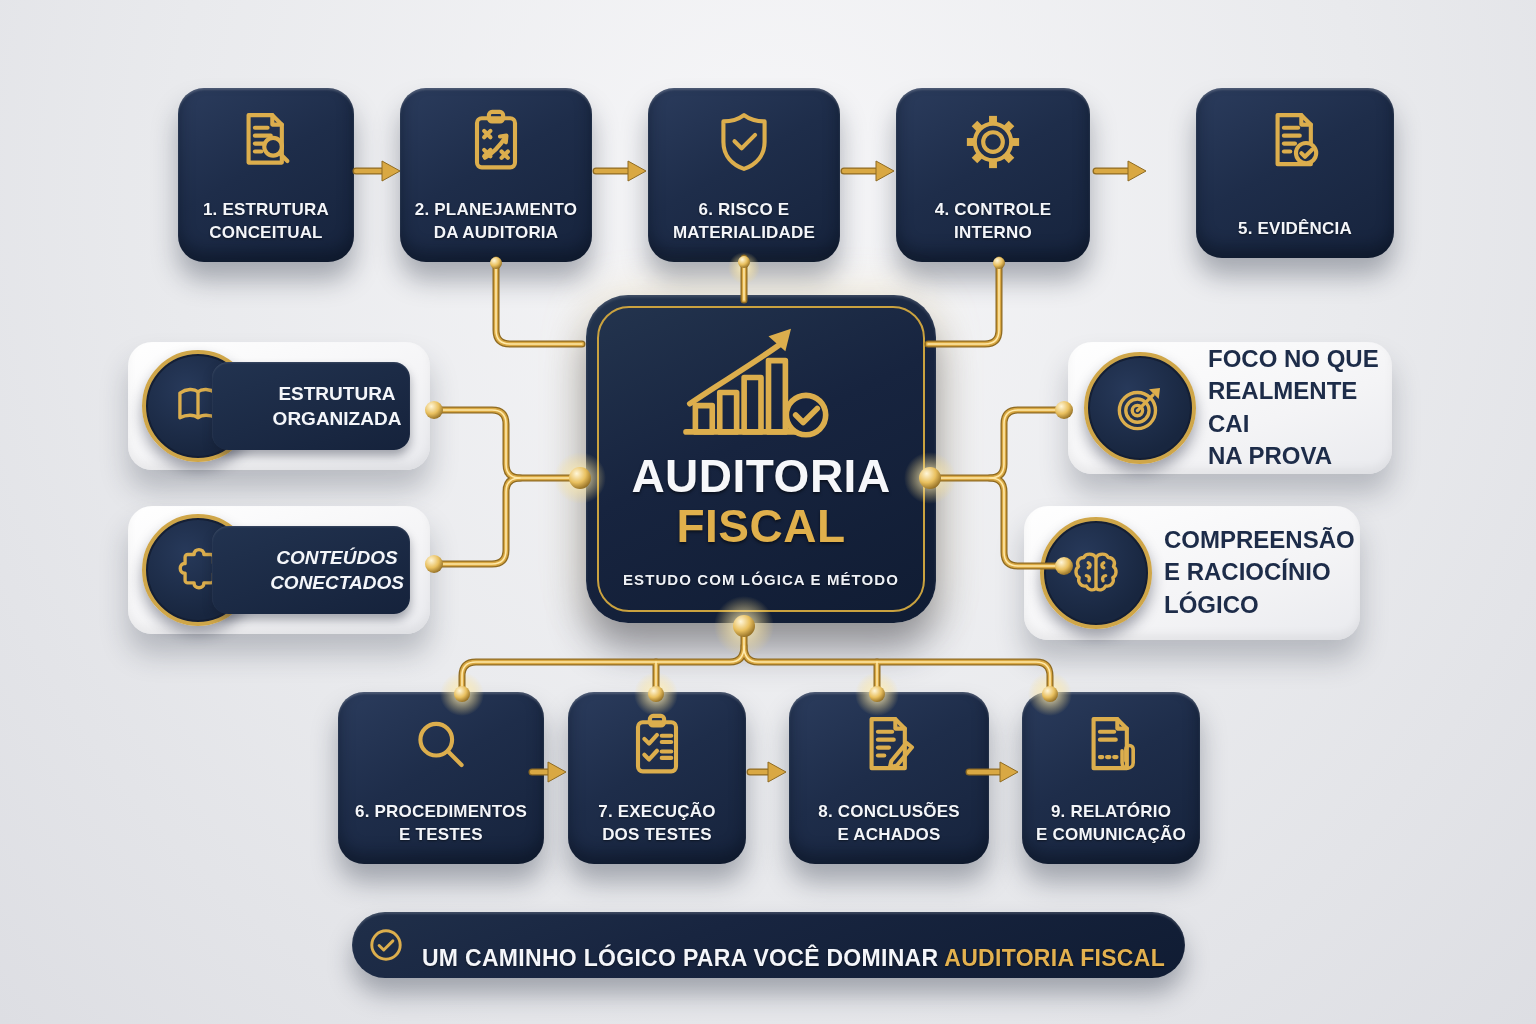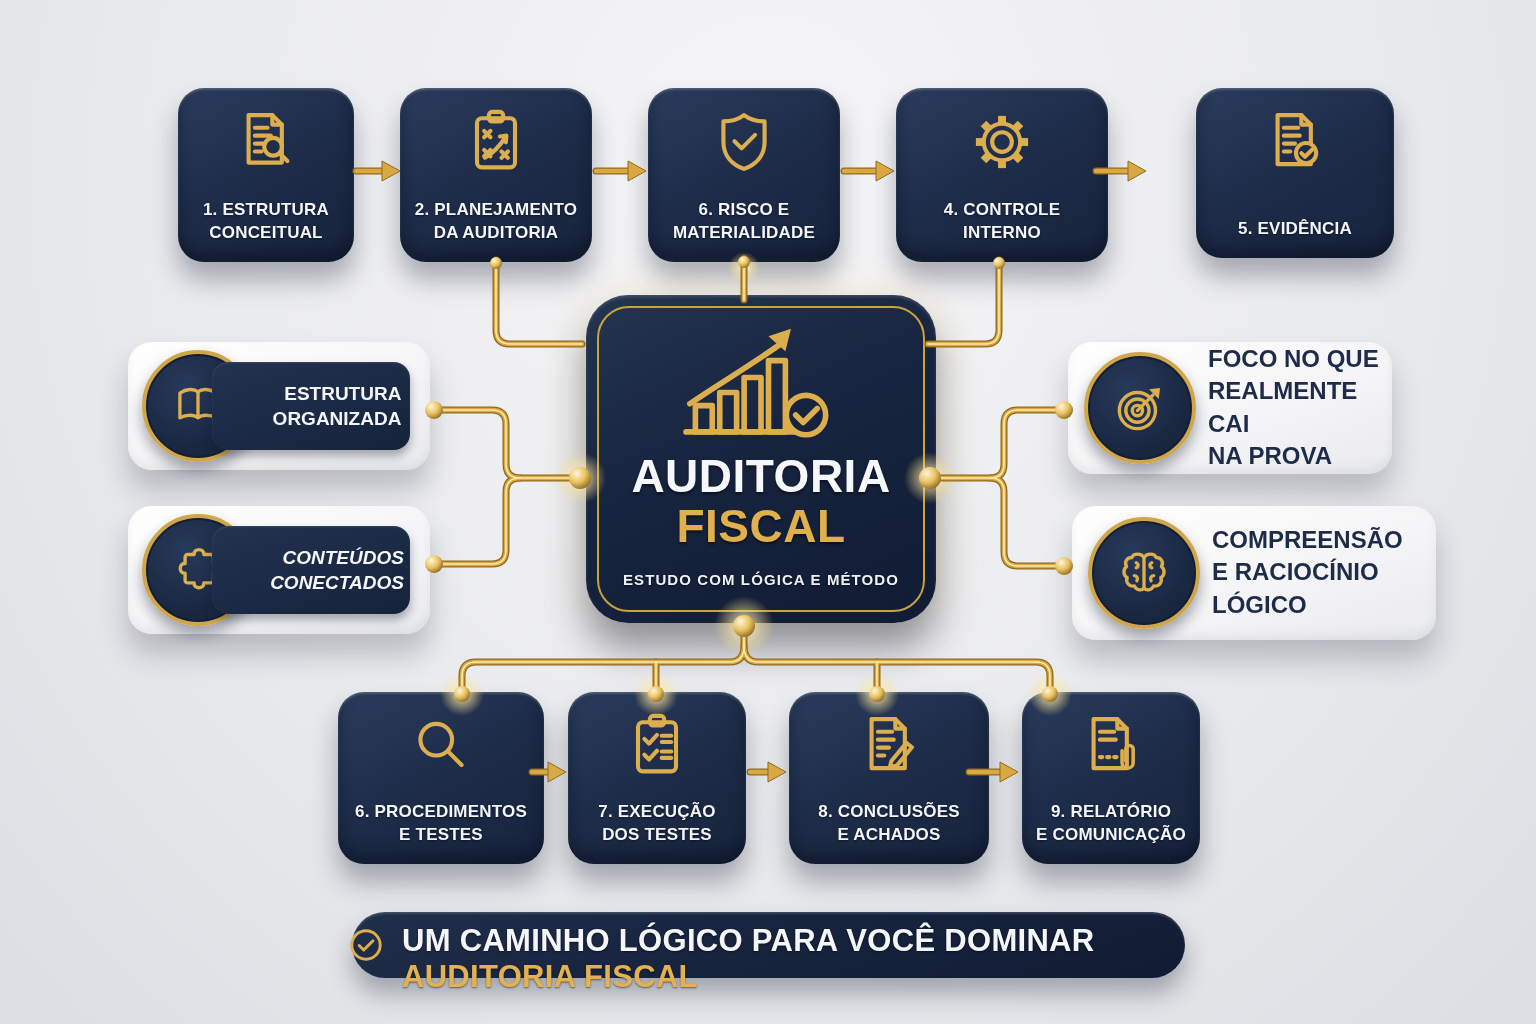--- a/index.html
+++ b/index.html
@@ -56,35 +56,35 @@
     border:4px solid #cfa649;box-shadow:0 8px 14px rgba(30,36,55,.4), inset 0 0 0 2px rgba(20,30,50,.9);
     display:flex;align-items:center;justify-content:center;
   }
   .wcard .circ svg{width:62px;height:62px;}
   .lpill{
     position:absolute;left:84px;right:20px;top:20px;bottom:20px;
     background:linear-gradient(160deg,#223350,#15223b);
     border-radius:16px;display:flex;align-items:center;justify-content:center;
     padding-left:52px;box-shadow:0 6px 10px rgba(20,26,42,.35), inset 0 1px 2px rgba(255,255,255,.12);
   }
-  .lpill .plabel{color:#f4f6fa;font-size:19px;font-weight:700;line-height:1.32;text-align:right;white-space:pre-line;}
+  .lpill .plabel{color:#f4f6fa;font-size:19px;font-weight:700;line-height:1.32;text-align:center;white-space:pre-line;}
   .rtext{
     position:absolute;left:140px;top:50%;transform:translateY(-50%);
     color:#1d2c49;font-size:24px;font-weight:700;line-height:1.35;white-space:pre-line;
   }
   
   .banner{
     position:absolute;left:352px;top:912px;width:833px;height:66px;border-radius:34px;
     background:linear-gradient(160deg,#26375399 0%, #182540 40%, #101c33 100%);
     background-color:#16233c;z-index:3;
     box-shadow:0 16px 24px rgba(35,42,60,.35), inset 0 2px 2px rgba(255,255,255,.15);
     display:flex;align-items:center;justify-content:center;gap:14px;
   }
   .banner .bicon{width:44px;height:44px;flex:0 0 auto;margin-left:-8px;}
-  .banner .btext{font-size:31px;font-weight:700;color:#f4f6fa;letter-spacing:.3px;text-shadow:0 1px 2px rgba(0,0,0,.5);margin-top:27px;}
+  .banner .btext{font-size:23px;font-weight:700;color:#f4f6fa;letter-spacing:.3px;text-shadow:0 1px 2px rgba(0,0,0,.5);margin-top:27px;}
   .banner .bgold{color:#e3b14f;}
   
   svg.wires{position:absolute;inset:0;z-index:4;pointer-events:none;}
   .pipeA{stroke:#8f6b22;stroke-width:7;fill:none;stroke-linecap:round;stroke-linejoin:round;}
   .pipeB{stroke:#d9a843;stroke-width:4.4;fill:none;stroke-linecap:round;stroke-linejoin:round;}
   .pipeC{stroke:#ffe9a8;stroke-width:1.6;fill:none;stroke-linecap:round;stroke-linejoin:round;}
   .gold-ic{stroke:#dcae4d;stroke-width:2.6;fill:none;stroke-linecap:round;stroke-linejoin:round;}
 </style>
 </head>
 <body>
@@ -244,21 +244,21 @@
 
   <div class="node toprow" style="left:648px;width:192px;">
     <svg class="icon gold-ic" viewBox="0 0 48 48">
       <path d="M24,7 C28,10 33,11 37,11 V24 C37,33 31,38.5 24,41 C17,38.5 11,33 11,24 V11 C15,11 20,10 24,7 Z"></path>
       <path d="M18,23.5 L22.5,28 L31,19.5"></path>
     </svg>
     <div class="nlabel">6. RISCO E
 MATERIALIDADE</div>
   </div>
 
-  <div class="node toprow" style="left:896px;width:212px;">
+  <div class="node toprow" style="left:896px;width:194px;">
     <svg class="icon" viewBox="0 0 48 48">
       <g stroke="#dcae4d" stroke-width="5" fill="none">
         <path d="M35.5,24 L40.5,24"></path>
           <path d="M32.1,32.1 L35.7,35.7"></path>
           <path d="M24,35.5 L24,40.5"></path>
           <path d="M15.9,32.1 L12.3,35.7"></path>
         <path d="M12.5,24 L7.5,24"></path>
           <path d="M15.9,15.9 L12.3,12.3"></path>
           <path d="M24,12.5 L24,7.5"></path>
           <path d="M32.1,15.9 L35.7,12.3"></path>
@@ -336,21 +336,21 @@
           <circle cx="22" cy="26" r="4"></circle>
         <path d="M22,26 L34,14"></path>
           <polygon points="31,9.5 39.5,8.5 38.5,17" fill="#dcae4d" stroke="none"></polygon>
       </svg>
     </div>
     <div class="rtext">FOCO NO QUE
 REALMENTE CAI
 NA PROVA</div>
   </div>
 
-  <div class="wcard" style="left:1072px;top:506px;width:364px;height:134px;">
+  <div class="wcard" style="left:1024px;top:506px;width:336px;height:134px;">
     <div class="circ" style="left:16px;">
       <svg class="gold-ic" viewBox="0 0 48 48">
         <path d="M24,12 C22,8.5 16,8.5 14.5,12 C10.5,12 8.5,16 10.5,19 C7.5,21 8,26 11,27.5 C9.5,31 12.5,35 16.5,34 C18,37.5 22.5,38 24,35.5 C25.5,38 30,37.5 31.5,34 C35.5,35 38.5,31 37,27.5 C40,26 40.5,21 37.5,19 C39.5,16 37.5,12 33.5,12 C32,8.5 26,8.5 24,12 Z"></path>
         <path d="M24,12 V35.5"></path>
         <path d="M18,16 c2,1 2,3 0,4"></path>
           <path d="M30,16 c-2,1 -2,3 0,4"></path>
         <path d="M16.5,26 c2,0 3,2 2,4"></path>
           <path d="M31.5,26 c-2,0 -3,2 -2,4"></path>
       </svg>
     </div>

